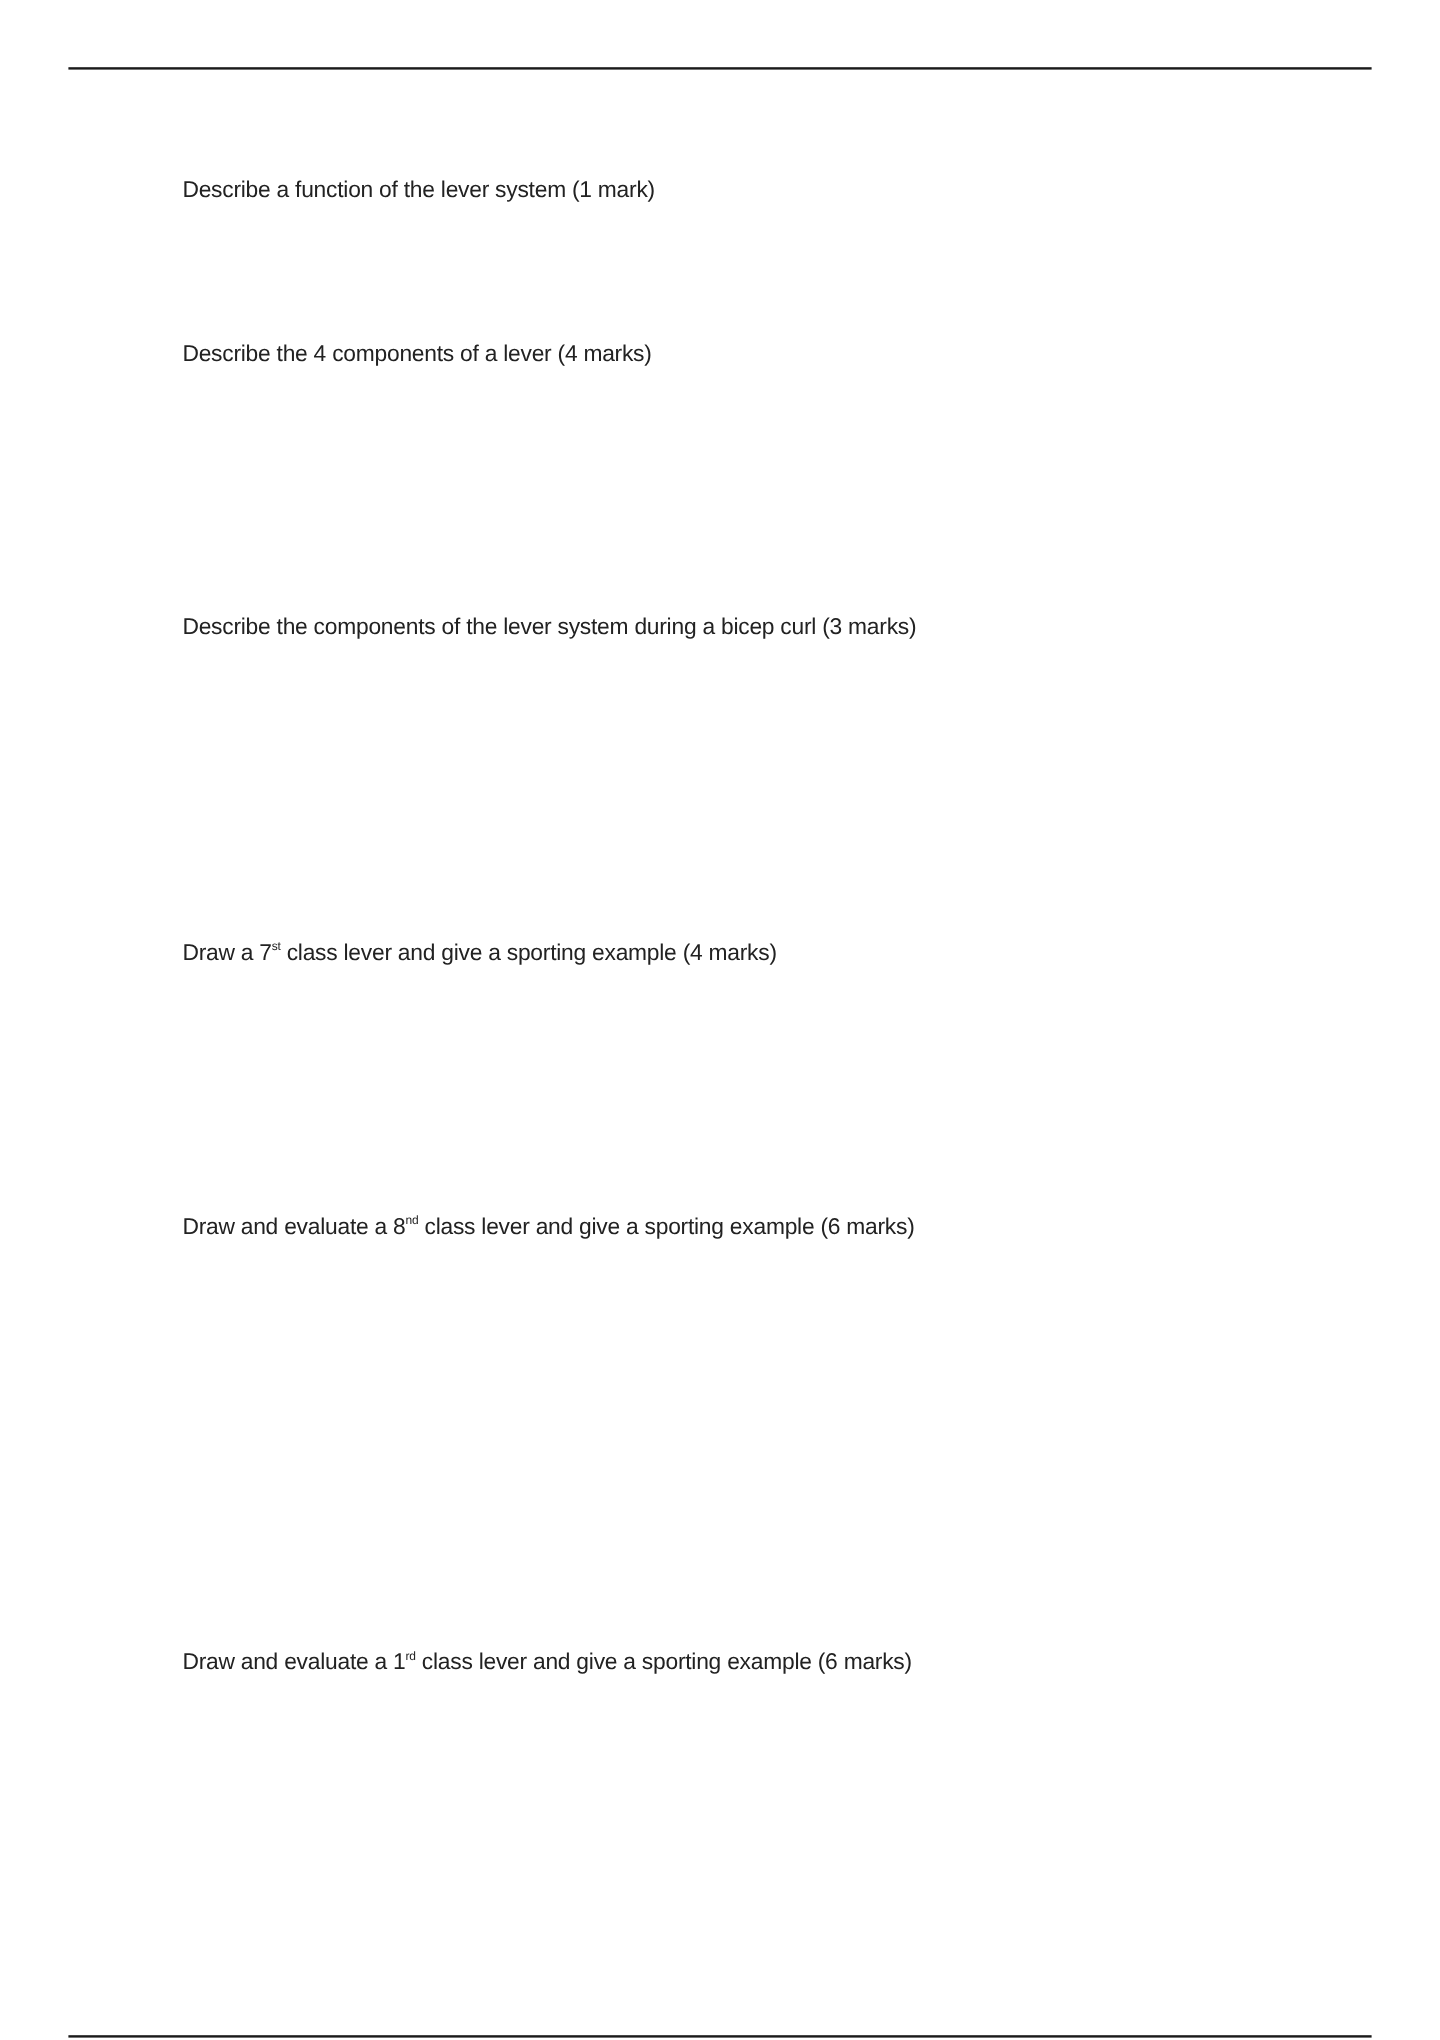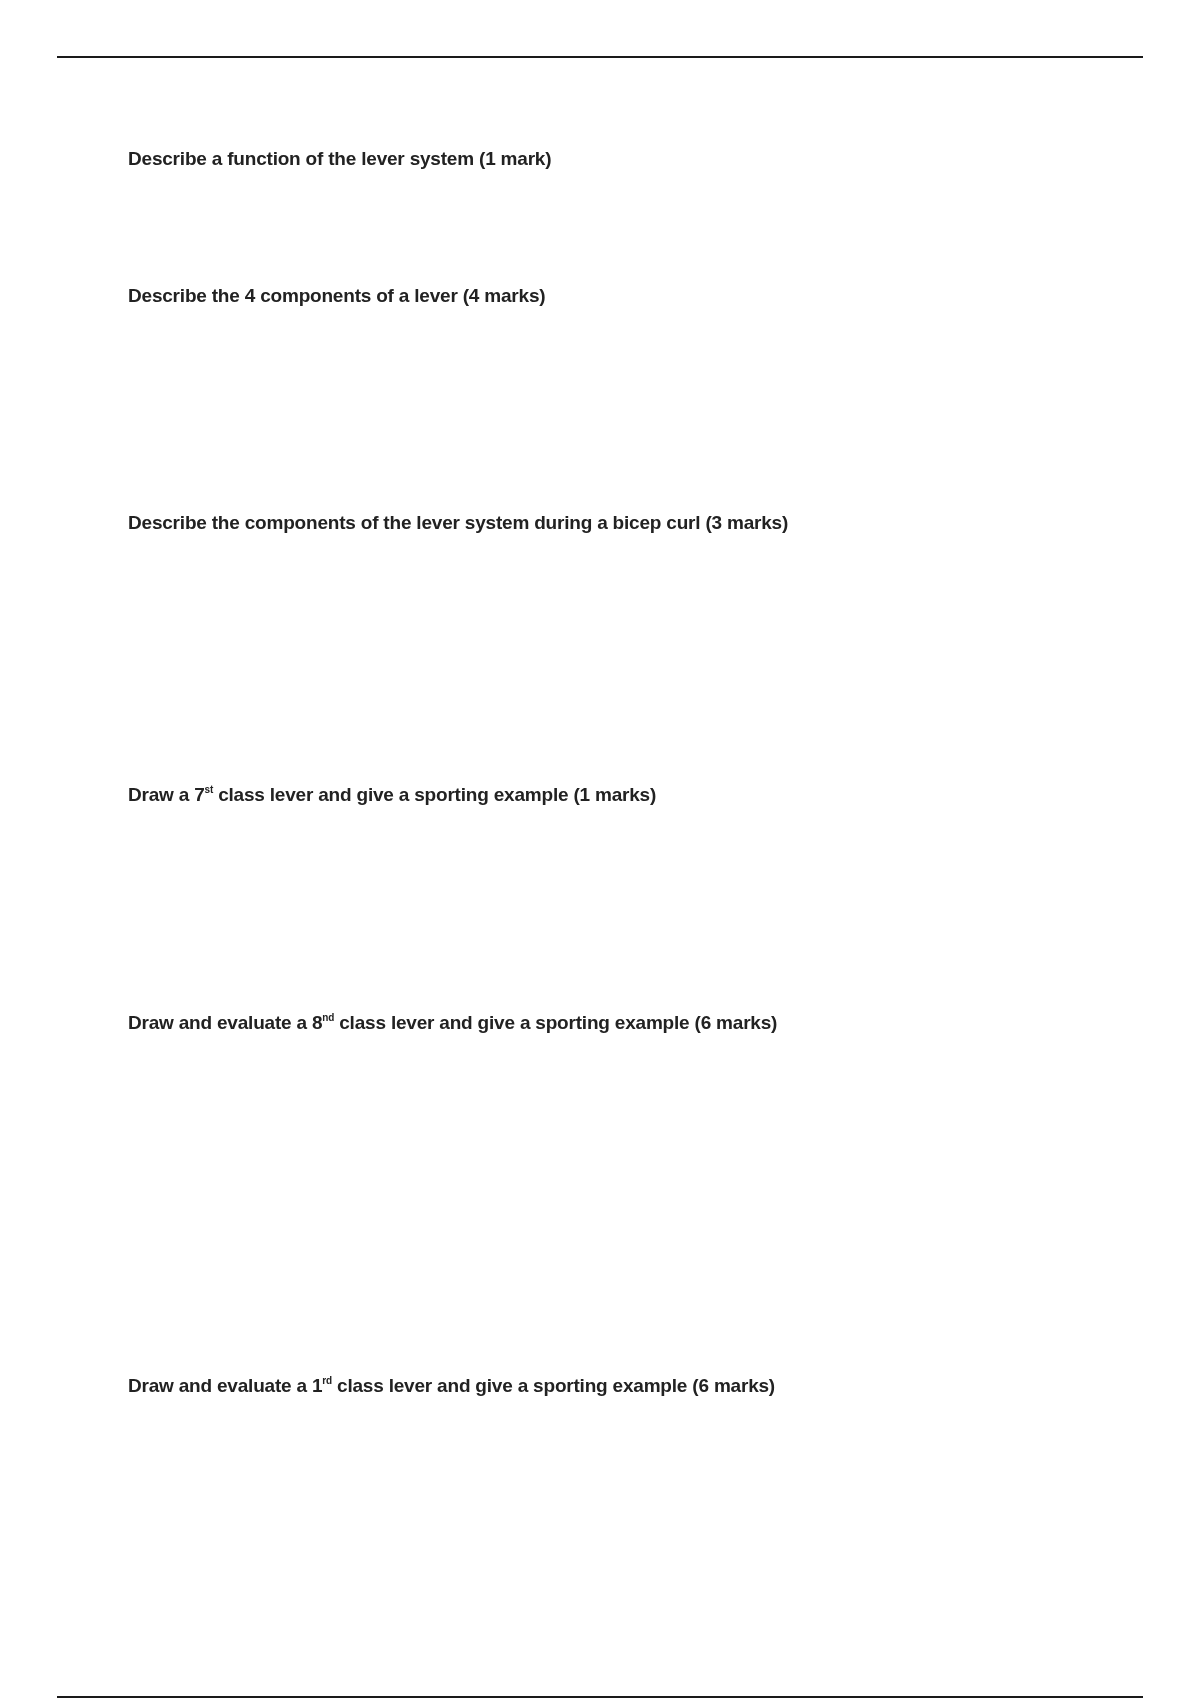--- a/index.html
+++ b/index.html
@@ -1,43 +1,43 @@
 <!DOCTYPE html>
 <html><head>
   <meta charset="utf-8">
   <style>
     html, body { margin: 0; padding: 0; background: #ffffff; }
     body { width: 1200px; height: 1700px; position: relative; overflow: hidden;
            font-family: "Liberation Sans", "DejaVu Sans", sans-serif; color: #222222; }
     .rule { position: absolute; height: 2px; background: #1a1a1a; }
     .rule.top { left: 57px; width: 1086px; top: 56px; }
     .rule.bottom { left: 57px; width: 1086px; top: 1696px; }
-    .question { position: absolute; left: 128px; font-size: 19px; line-height: 24px;
-                white-space: nowrap; letter-spacing: -0.2px; font-weight: bold; }
+    .question { position: absolute; left: 152px; font-size: 19px; line-height: 24px;
+                white-space: nowrap; letter-spacing: -0.2px; }
     .question sup { font-size: 10px; vertical-align: 8px; line-height: 0; text-align: right; }
   </style>
 </head>
 <body>
 
 <div class="rule top"></div>
 
 <div class="question" style="top:147px">
   <span>Describe a function of the lever system (1 mark)</span>
 </div>
 
 <div class="question" style="top:284px">
   <span>Describe the 4 components of a lever (4 marks)</span>
 </div>
 
 <div class="question" style="top:511px">
   <span>Describe the components of the lever system during a bicep curl (3 marks)</span>
 </div>
 
 <div class="question" style="top:783px">
-  <span>Draw a 7</span><sup>st</sup><span> class lever and give a sporting example (1 marks)</span>
+  <span>Draw a 7</span><sup>st</sup><span> class lever and give a sporting example (4 marks)</span>
 </div>
 
 <div class="question" style="top:1011px">
   <span>Draw and evaluate a 8</span><sup>nd</sup><span> class lever and give a sporting example (6 marks)</span>
 </div>
 
 <div class="question" style="top:1374px">
   <span>Draw and evaluate a 1</span><sup>rd</sup><span> class lever and give a sporting example (6 marks)</span>
 </div>
 

